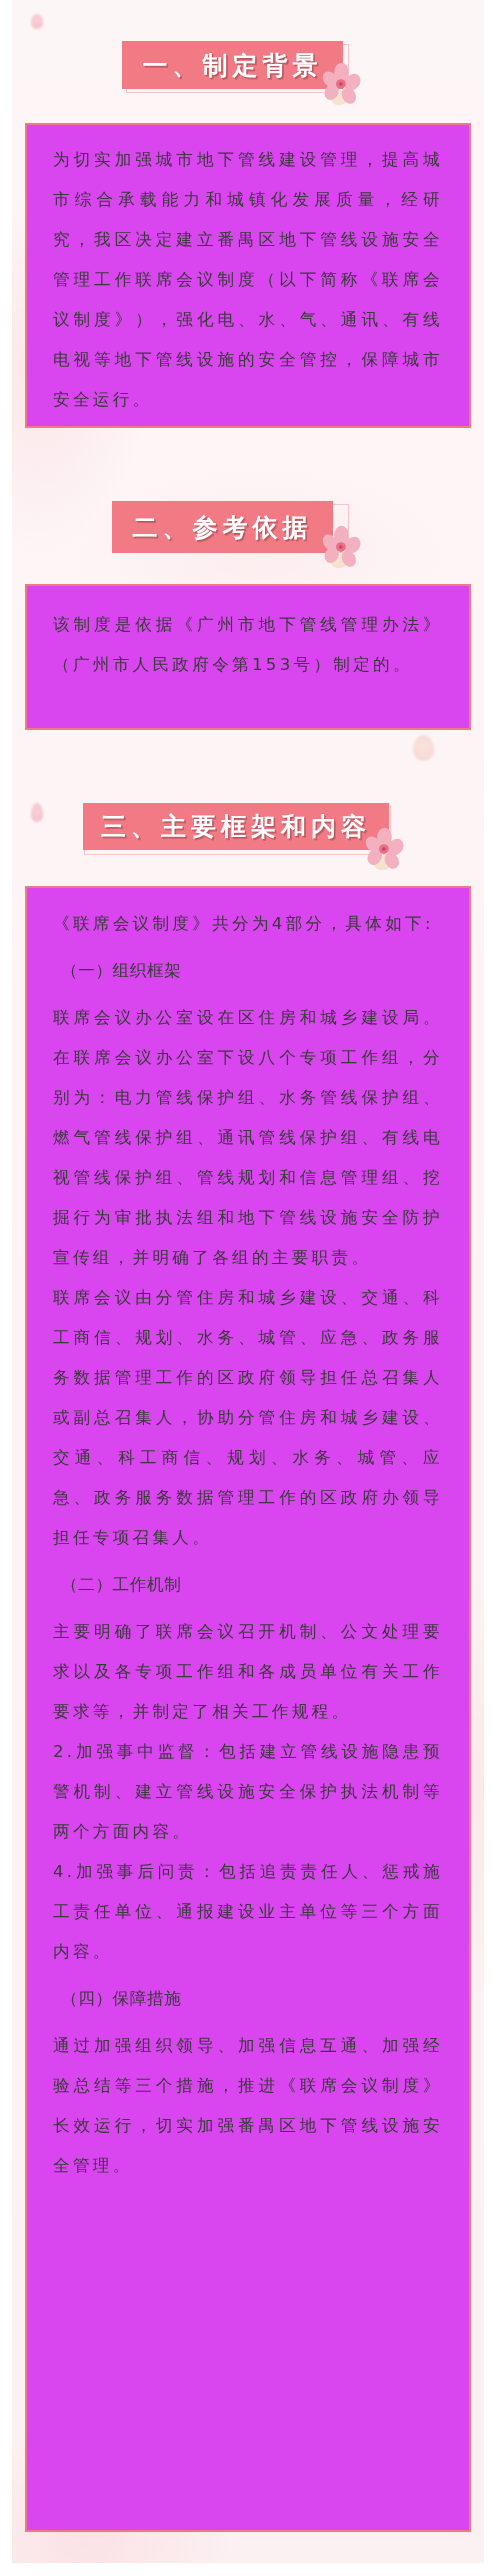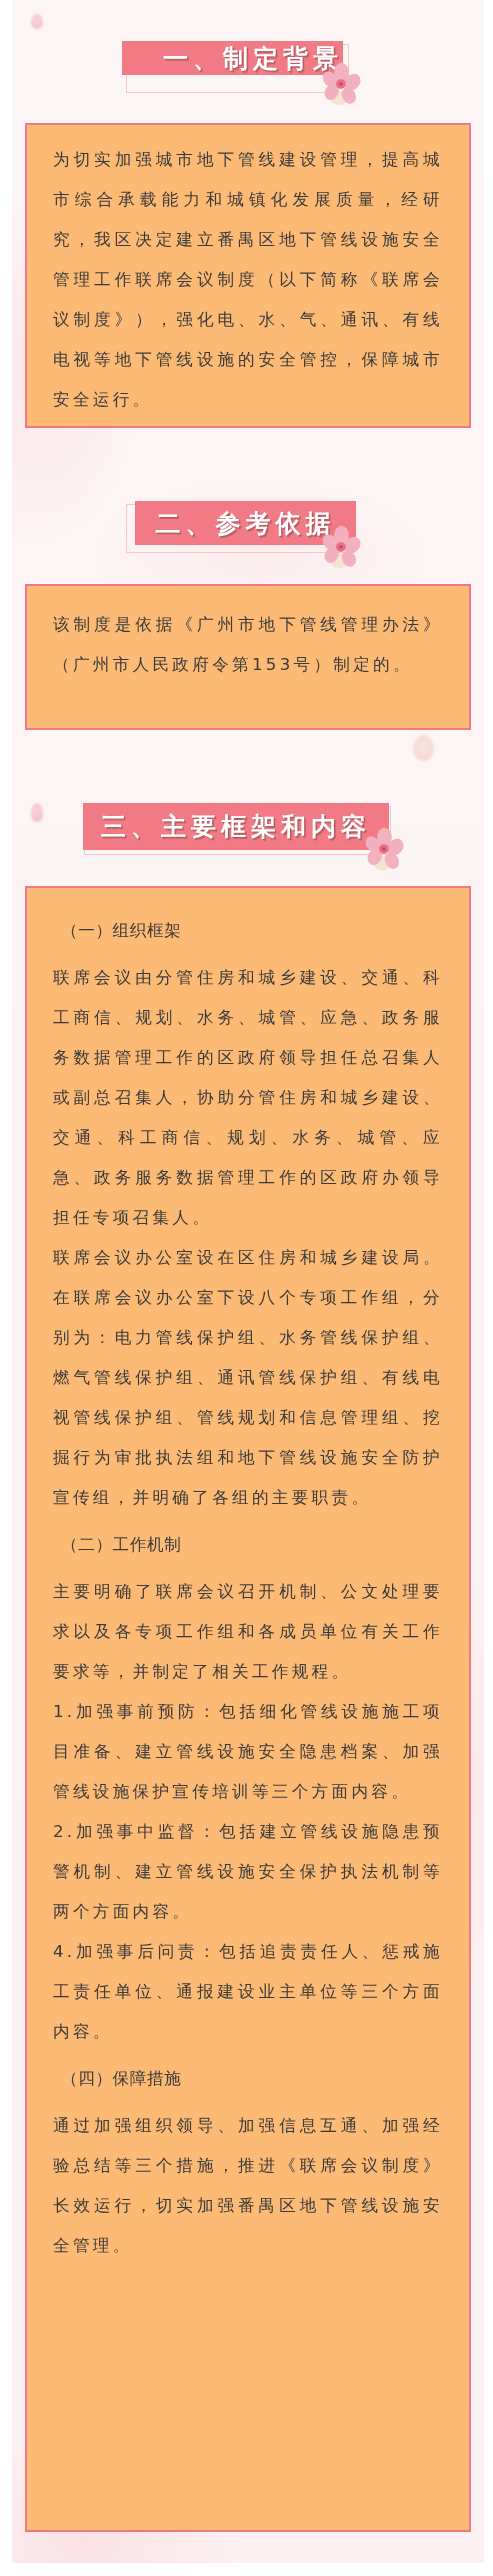--- a/index.html
+++ b/index.html
@@ -56,21 +56,21 @@
   .flower {
     position: absolute;
     width: 39px;
     height: 48px;
     z-index: 3;
   }
   .box {
     position: absolute;
     left: 25px;
     width: 446px;
-    background: #fdba74;
+    background: #d946ef;
     border: 2.5px solid #f07a83;
     box-sizing: border-box;
     padding: 0 26px 0 26px;
     color: #3a3a3a;
     font-size: 16.6px;
     z-index: 2;
   }
   .para {
     margin: 0;
     line-height: 40px;
@@ -89,42 +89,42 @@
 </head>
 <body>
 
 <div class="bg-panel"></div>
 
 <div class="petal" style="left:31px;top:13.6px;width:12.3px;height:15px;background:radial-gradient(circle at 45% 40%, #f7c6cf, #f1a9b6);"></div>
 <div class="petal" style="left:413px;top:735px;width:21px;height:26px;background:radial-gradient(circle at 50% 45%, #f8d8cf, #f3c2b8);opacity:0.6;"></div>
 <div class="petal" style="left:31px;top:803px;width:12.3px;height:18.5px;background:radial-gradient(circle at 45% 40%, #f7c6cf, #f1a9b6);"></div>
 
 <div class="banner-outline" style="left:126px;top:44px;width:223px;height:49px;"></div>
-<div class="banner" style="left:122px;top:41px;width:221px;height:34px;justify-content:flex-end;">
+<div class="banner" style="left:122px;top:41px;width:221px;height:48px;">
   <span>一、制定背景</span>
 </div>
 <svg class="flower" style="left:322px;top:60px;" viewBox="0 0 64 78">
   <ellipse cx="28" cy="62" rx="14" ry="12" fill="#f5e2cf"></ellipse>
   <g fill="#f3b1c0">
     <ellipse cx="32" cy="20" rx="12" ry="16"></ellipse>
     <ellipse cx="50" cy="36" rx="12" ry="15" transform="rotate(40 50 36)"></ellipse>
     <ellipse cx="44" cy="58" rx="11" ry="14" transform="rotate(-30 44 58)"></ellipse>
     <ellipse cx="16" cy="52" rx="11" ry="14" transform="rotate(30 16 52)"></ellipse>
     <ellipse cx="14" cy="32" rx="11" ry="15" transform="rotate(-40 14 32)"></ellipse>
   </g>
   <circle cx="31" cy="39" r="8" fill="#e86f86"></circle>
   <circle cx="31" cy="39" r="3" fill="#c9485f"></circle>
 </svg>
 
 <div class="box" style="top:123px;height:305px;padding-top:15px;">
   <p class="para">为切实加强城市地下管线建设管理，提高城市综合承载能力和城镇化发展质量，经研究，我区决定建立番禺区地下管线设施安全管理工作联席会议制度（以下简称《联席会议制度》），强化电、水、气、通讯、有线电视等地下管线设施的安全管控，保障城市安全运行。</p>
 </div>
 
 <div class="banner-outline" style="left:126px;top:504px;width:223px;height:49px;"></div>
-<div class="banner" style="left:135px;top:501px;width:221px;height:44px;">
+<div class="banner" style="left:112px;top:501px;width:221px;height:52px;">
   <span>二、参考依据</span>
 </div>
 <svg class="flower" style="left:322px;top:523px;" viewBox="0 0 64 78">
   <ellipse cx="28" cy="62" rx="14" ry="12" fill="#f5e2cf"></ellipse>
   <g fill="#f3b1c0">
     <ellipse cx="32" cy="20" rx="12" ry="16"></ellipse>
     <ellipse cx="50" cy="36" rx="12" ry="15" transform="rotate(40 50 36)"></ellipse>
     <ellipse cx="44" cy="58" rx="11" ry="14" transform="rotate(-30 44 58)"></ellipse>
     <ellipse cx="16" cy="52" rx="11" ry="14" transform="rotate(30 16 52)"></ellipse>
     <ellipse cx="14" cy="32" rx="11" ry="15" transform="rotate(-40 14 32)"></ellipse>
@@ -148,28 +148,28 @@
     <ellipse cx="50" cy="36" rx="12" ry="15" transform="rotate(40 50 36)"></ellipse>
     <ellipse cx="44" cy="58" rx="11" ry="14" transform="rotate(-30 44 58)"></ellipse>
     <ellipse cx="16" cy="52" rx="11" ry="14" transform="rotate(30 16 52)"></ellipse>
     <ellipse cx="14" cy="32" rx="11" ry="15" transform="rotate(-40 14 32)"></ellipse>
   </g>
   <circle cx="31" cy="39" r="8" fill="#e86f86"></circle>
   <circle cx="31" cy="39" r="3" fill="#c9485f"></circle>
 </svg>
 
 <div class="box" style="top:886px;height:1646px;padding-top:16px;">
+  <p class="para">《联席会议制度》共分为4部分，具体如下:</p>
 
   <p class="sub-heading">（一）组织框架</p>
+  <p class="para">联席会议办公室设在区住房和城乡建设局。在联席会议办公室下设八个专项工作组，分别为：电力管线保护组、水务管线保护组、燃气管线保护组、通讯管线保护组、有线电视管线保护组、管线规划和信息管理组、挖掘行为审批执法组和地下管线设施安全防护宣传组，并明确了各组的主要职责。</p>
   <p class="para">联席会议由分管住房和城乡建设、交通、科工商信、规划、水务、城管、应急、政务服务数据管理工作的区政府领导担任总召集人或副总召集人，协助分管住房和城乡建设、交通、科工商信、规划、水务、城管、应急、政务服务数据管理工作的区政府办领导担任专项召集人。</p>
-  <p class="para">联席会议办公室设在区住房和城乡建设局。在联席会议办公室下设八个专项工作组，分别为：电力管线保护组、水务管线保护组、燃气管线保护组、通讯管线保护组、有线电视管线保护组、管线规划和信息管理组、挖掘行为审批执法组和地下管线设施安全防护宣传组，并明确了各组的主要职责。</p>
 
   <p class="sub-heading">（二）工作机制</p>
   <p class="para">主要明确了联席会议召开机制、公文处理要求以及各专项工作组和各成员单位有关工作要求等，并制定了相关工作规程。</p>
 
-  <p class="para">1.加强事前预防：包括细化管线设施施工项目准备、建立管线设施安全隐患档案、加强管线设施保护宣传培训等三个方面内容。</p>
   <p class="para">2.加强事中监督：包括建立管线设施隐患预警机制、建立管线设施安全保护执法机制等两个方面内容。</p>
   <p class="para">4.加强事后问责：包括追责责任人、惩戒施工责任单位、通报建设业主单位等三个方面内容。</p>
 
   <p class="sub-heading">（四）保障措施</p>
   <p class="para">通过加强组织领导、加强信息互通、加强经验总结等三个措施，推进《联席会议制度》长效运行，切实加强番禺区地下管线设施安全管理。</p>
 </div>
 
 
 </body></html>

